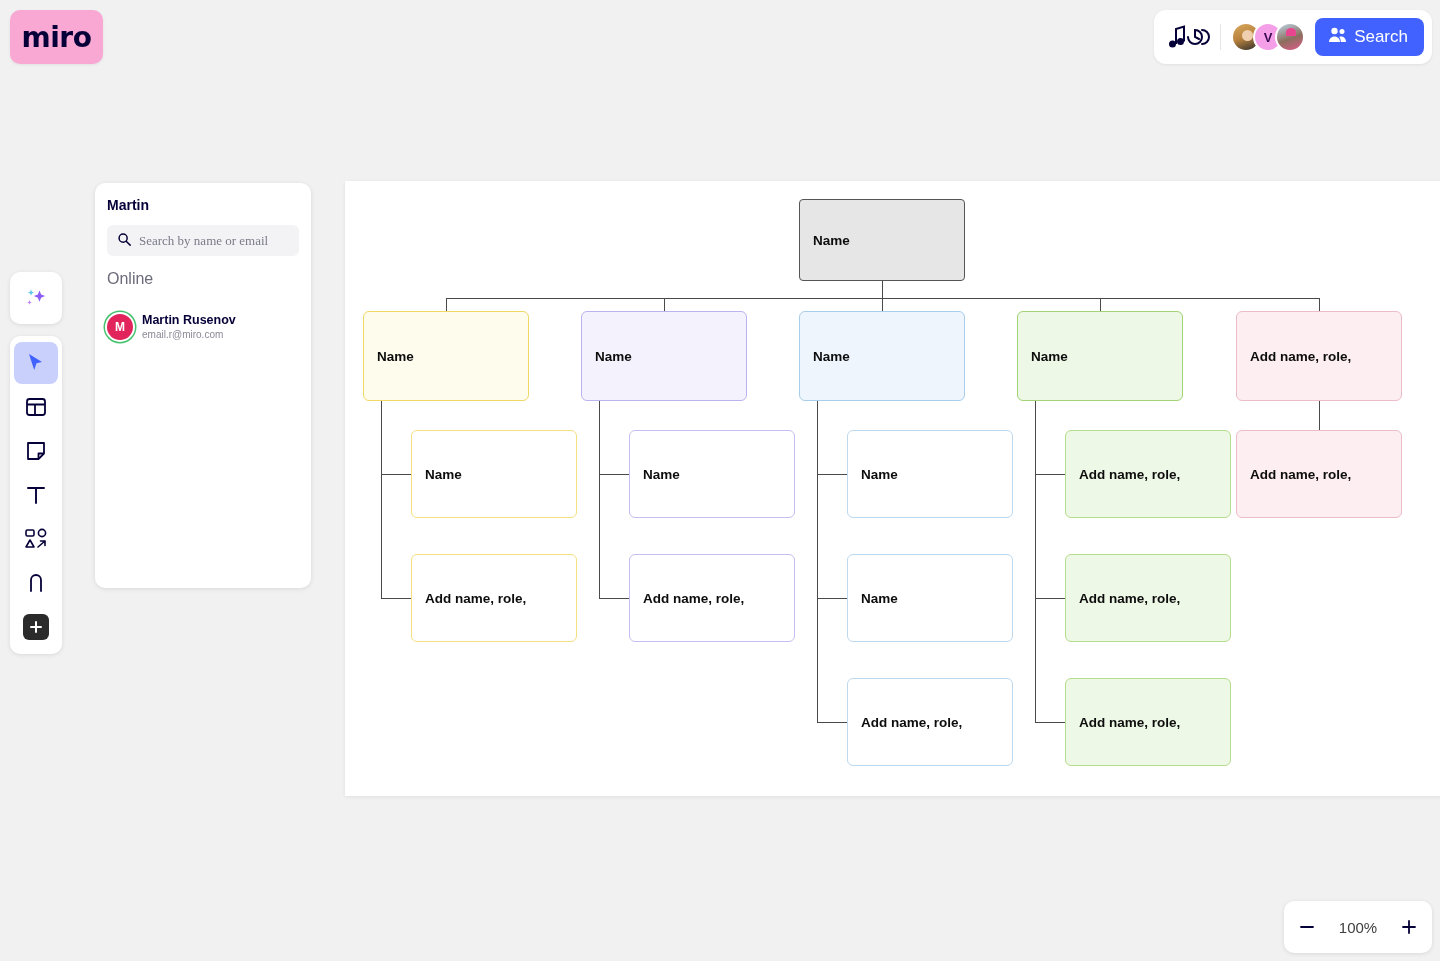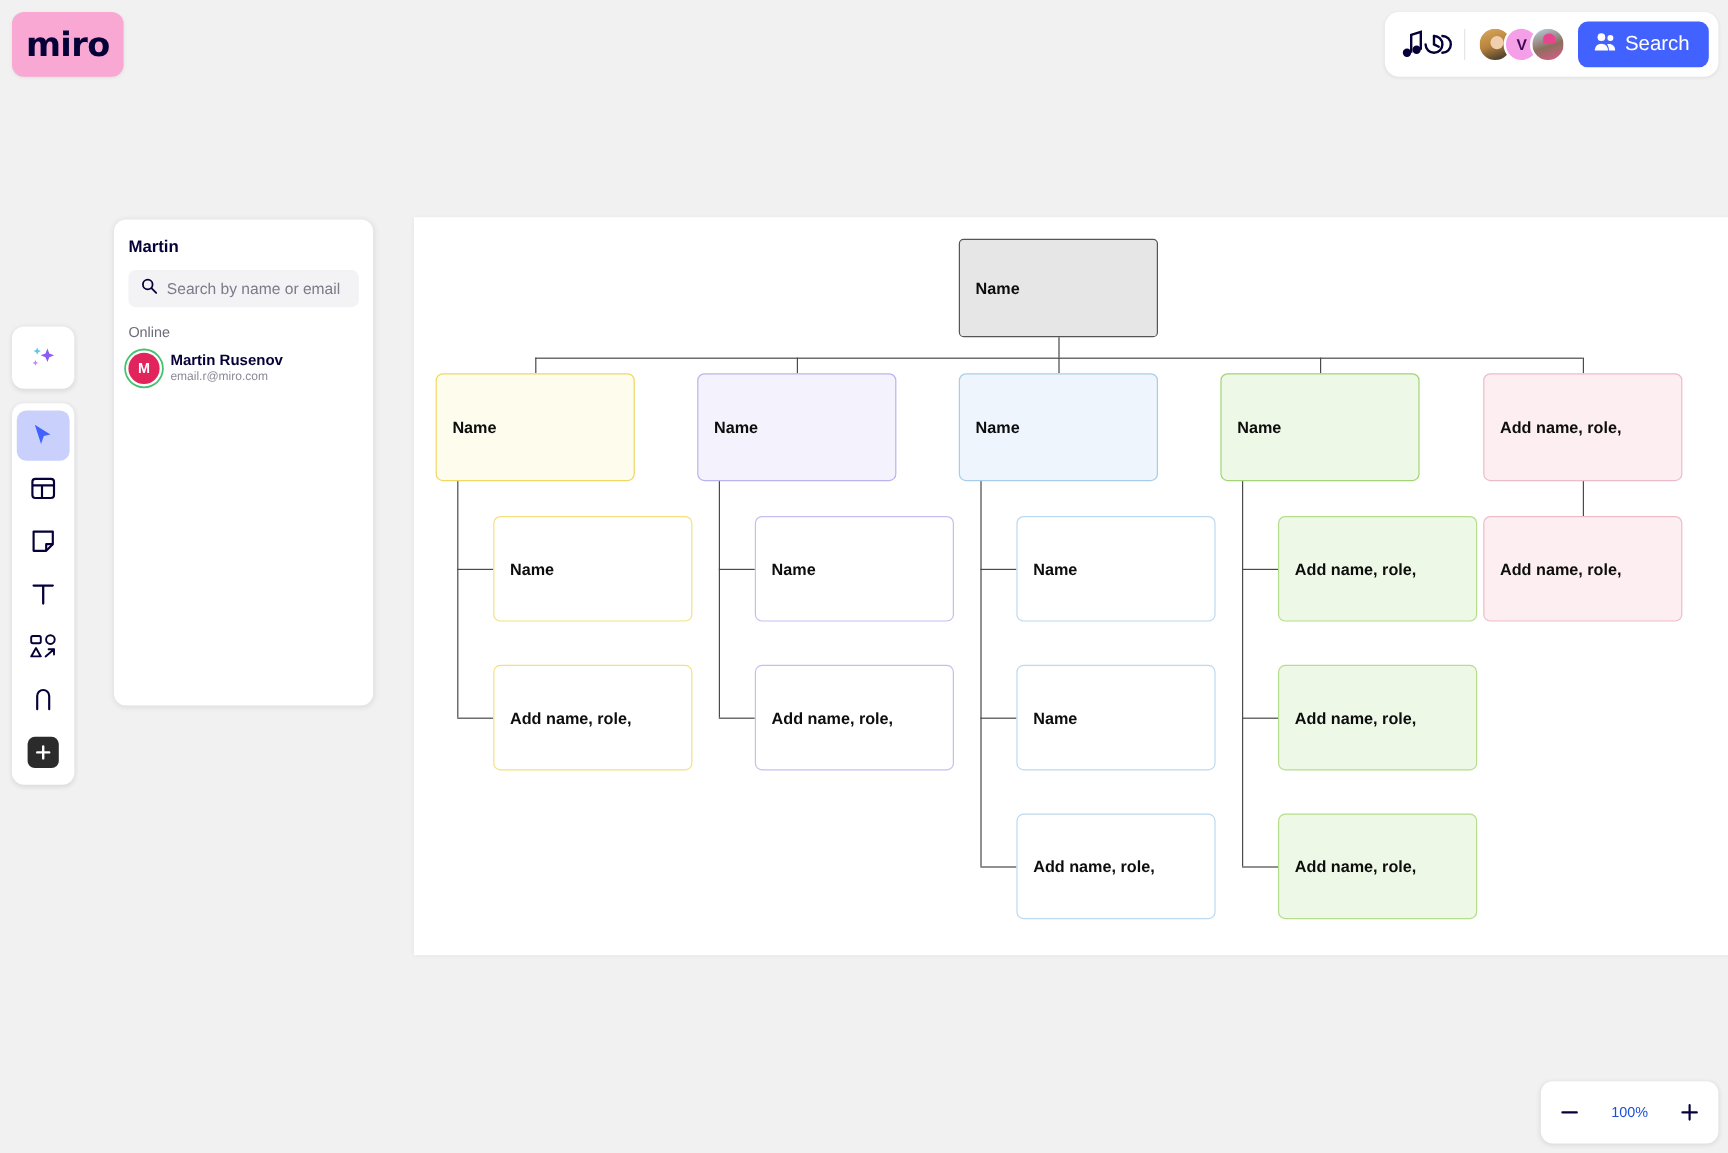--- a/index.html
+++ b/index.html
@@ -88,24 +88,24 @@
   }
   .people-title { font-size:14px; font-weight:700; color:#050038; margin-bottom:12px; }
   .search-box {
     display:flex; align-items:center; gap:8px;
     background:#f3f3f5; border-radius:6px;
     height:31px; padding:0 10px; margin-bottom:14px;
   }
   .search-box input {
     border:none; background:transparent; outline:none;
     font-size:13px; color:#050038; width:100%;
-    font-family:Liberation Sans, sans-serif;
+    font-family:Liberation Serif, serif;
   }
   .search-box input::placeholder { color:#7b7b8a; }
-  .online-label { font-size:12px; color:#6b6b79; margin-bottom:8px; }
+  .online-label { font-size:16px; color:#6b6b79; margin-bottom:24px; }
   .person { display:flex; align-items:center; gap:9px; margin-bottom:11px; }
   .p-av {
     width:26px; height:26px; border-radius:50%;
     display:flex; align-items:center; justify-content:center;
     color:#fff; font-size:12px; font-weight:700;
     box-shadow:0 0 0 2px #fff, 0 0 0 3.5px #44c26d;
     position:relative; overflow:hidden; flex:none;
   }
   .p-av-m { background:#e1245c; }
   .p-av-s { background:linear-gradient(155deg,#3b5a3a 0%,#7d6b3f 45%,#1d2a1c 100%); }
@@ -136,21 +136,21 @@
   
   .zoom-ctl {
     position:absolute; right:8px; bottom:8px;
     width:148px; height:52px;
     background:#fff; border-radius:10px;
     box-shadow:0 1px 4px rgba(0,0,0,.10);
     display:flex; align-items:center; justify-content:space-around;
   }
   .zoom-btn { cursor:pointer; display:flex; align-items:center; justify-content:center;
     width:28px; height:28px; color:#050038; }
-  .zoom-val { font-size:12px; color:#1d4ed8; }
+  .zoom-val { font-size:15px; color:#404040; }
 </style>
 </head>
 <body>
 
 <div id="root">
 
   <div class="logo-card">
     <span class="logo-text">miro</span>
   </div>
 

